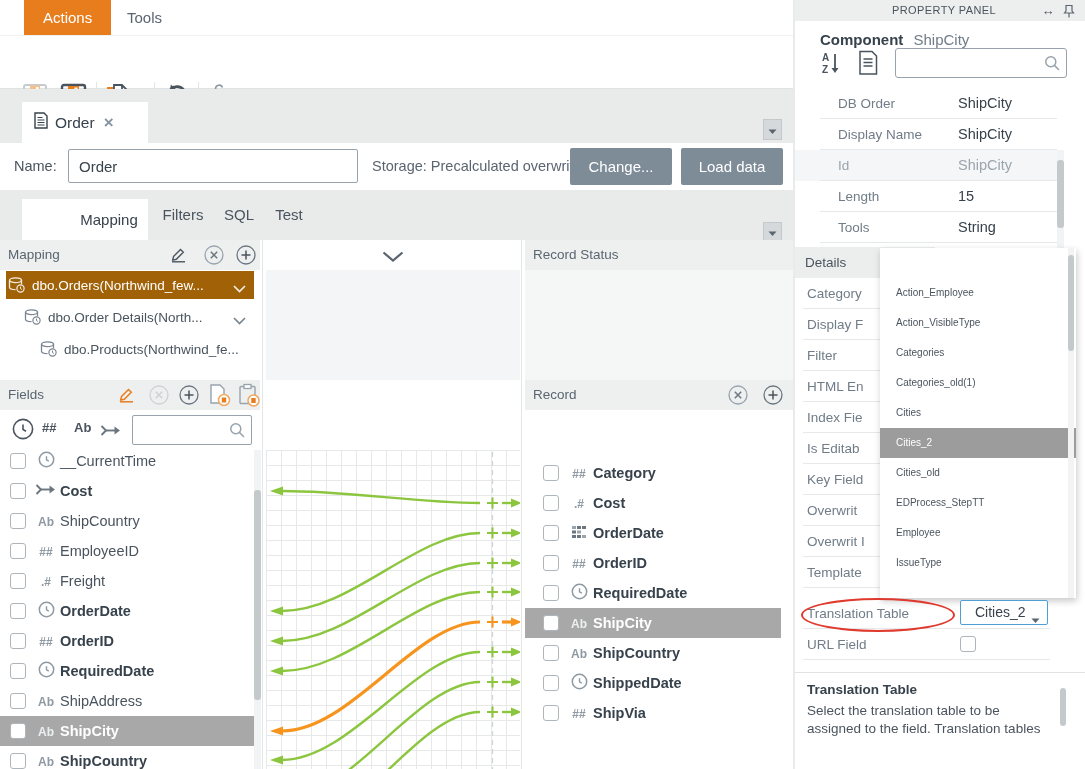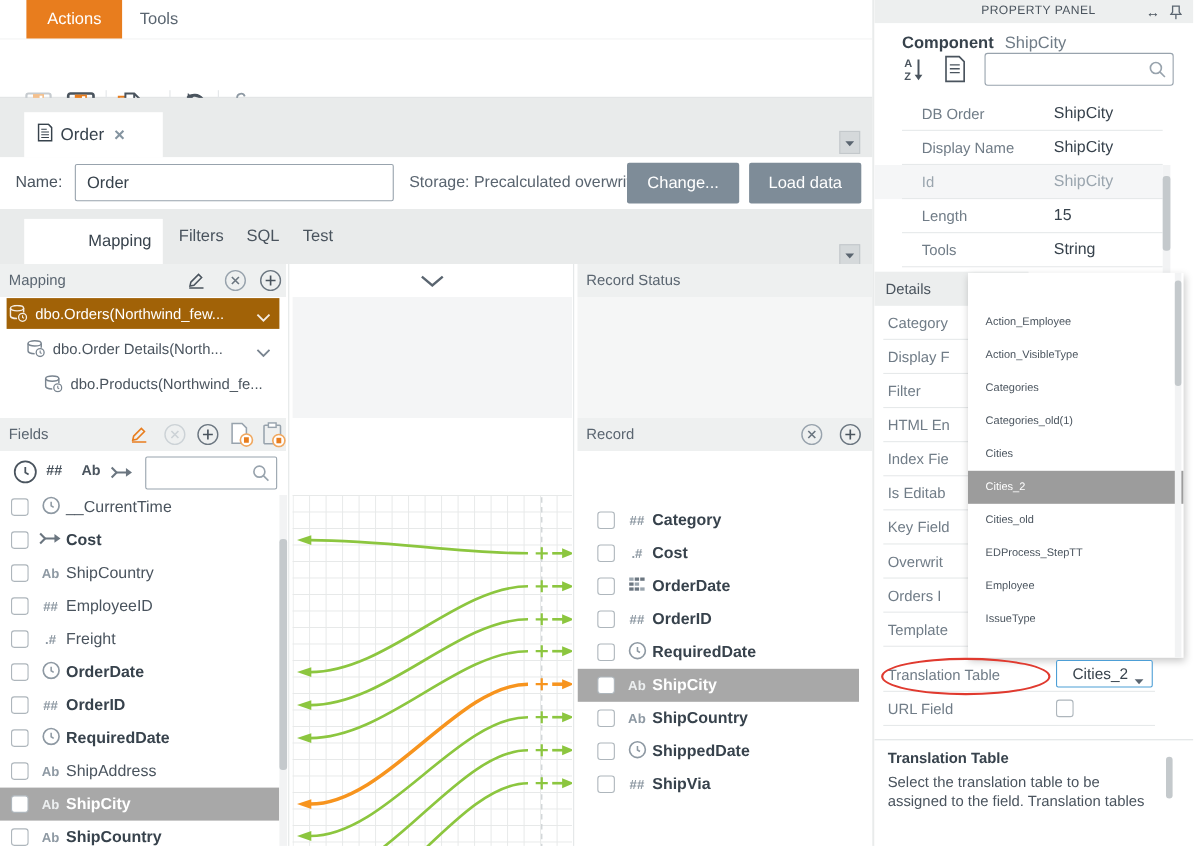--- a/index.html
+++ b/index.html
@@ -592,21 +592,21 @@
         </div>
         <div class="det-row" style="top:464px;">
           <span class="pl">Key Field</span>
           <span class="sep"></span>
         </div>
         <div class="det-row" style="top:495px;">
           <span class="pl">Overwrit</span>
           <span class="sep"></span>
         </div>
         <div class="det-row" style="top:526px;">
-          <span class="pl">Orders I</span>
+          <span class="pl">Overwrit I</span>
           <span class="sep"></span>
         </div>
         <div class="det-row" style="top:557px;">
           <span class="pl">Template</span>
           <span class="sep"></span>
         </div>
       </div>
 
     <div class="det-row" style="top:598px;width:260px;">
       <span class="pl">Translation Table</span>

